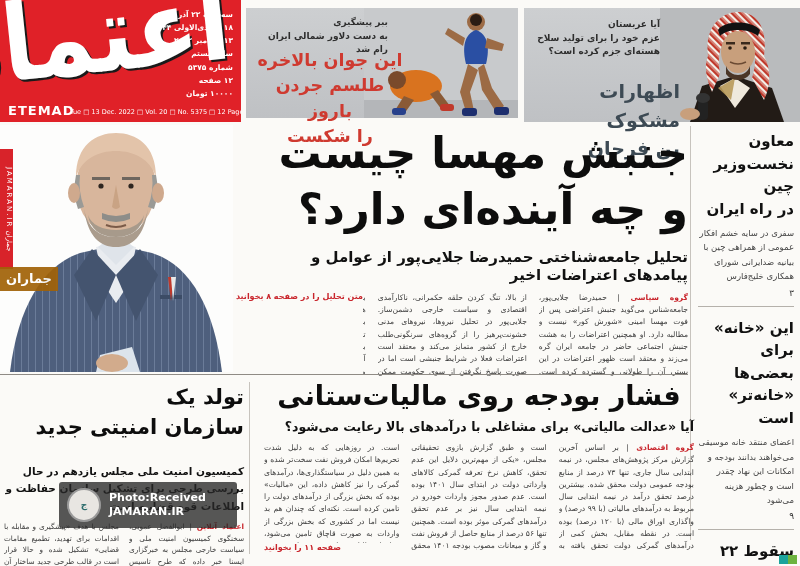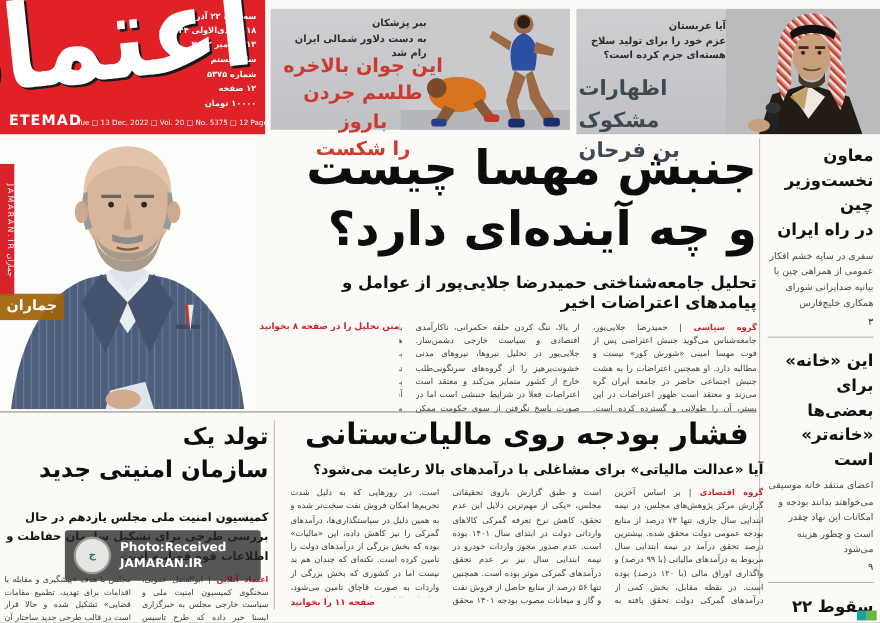--- a/index.html
+++ b/index.html
@@ -13,21 +13,21 @@
   #calligraphy{left:-30px;top:-18px;width:260px;height:110px;color:#fff;font-size:92px;font-weight:bold;transform:rotate(-6deg) scaleY(1.15);white-space:nowrap;text-shadow:2px 2px 0 #1a1a1a;}
   #mast-dates{right:8px;top:8px;width:90px;text-align:right;color:#fff;font-size:7.5px;line-height:1.75;font-weight:bold;}
   #mast-en-logo{left:8px;bottom:4px;color:#fff;font-size:13px;font-weight:bold;letter-spacing:1px;}
   #mast-en-info{left:70px;bottom:6px;color:#fff;font-size:6.5px;white-space:nowrap;}
   
   .top-photo{top:8px;height:110px;background:linear-gradient(180deg,#cdcfd1,#bfc1c4);}
   #wrestling-block{left:246px;width:272px;}
   #saudi-block{left:524px;width:276px;height:114px;}
   .kicker{color:#2e2e2e;font-weight:bold;font-size:9px;line-height:1.5;text-align:right;}
   #wrestling-headline{color:#cf3a30;font-weight:bold;font-size:17.5px;line-height:1.45;text-align:center;}
-  #saudi-headline{color:#3d4a54;font-weight:bold;font-size:19px;line-height:1.5;text-align:left;}
+  #saudi-headline{color:#3d4a54;font-weight:bold;font-size:19px;line-height:1.5;text-align:right;margin-top:11px;}
   
   .sb-title{font-weight:bold;font-size:15px;line-height:1.5;color:#111;text-align:right;}
   .sb-summary{font-size:8.5px;line-height:1.7;color:#444;text-align:right;margin-top:6px;}
   .sb-page{font-size:9px;color:#333;}
   .vrule{width:1px;background:#c7c3bd;}
   .hrule{height:1px;background:#b5b1ab;}
   
   #main-headline{color:#0d0d0d;font-weight:bold;font-size:43px;line-height:1.3;text-align:right;}
   #main-subtitle{color:#111;font-weight:bold;font-size:15px;text-align:right;margin-left:31px;}
   .cols{display:flex;gap:12px;}
@@ -84,21 +84,21 @@
       <path d="M112 22 C100 26 98 40 102 56 L122 56 C126 40 124 26 112 22 Z" fill="#2a4fa3"></path>
       <path d="M101 30 L84 20 L81 26 L99 38 Z" fill="#9c6b45"></path>
       <path d="M123 30 L140 36 L138 43 L121 40 Z" fill="#9c6b45"></path>
       <path d="M104 56 L96 84 L102 104 L110 103 L106 84 L114 62 Z" fill="#9c6b45"></path>
       <path d="M120 56 L128 80 L140 98 L132 104 L118 82 L114 60 Z" fill="#9c6b45"></path>
       <rect x="98" y="100" width="15" height="8" rx="3" fill="#1d2e6e"></rect>
       <rect x="130" y="99" width="15" height="8" rx="3" fill="#1d2e6e"></rect>
       <circle cx="112" cy="12" r="6" fill="#2b1d14"></circle>
     </svg>
     <div class="abs fa" style="right:130px;left:8px;top:8px;">
-      <div class="kicker">ببر پزشکان</div>
+      <div class="kicker">ببر پیشگیری</div>
       <div class="kicker">به دست دلاور شمالی ایران رام شد</div>
     </div>
     <div class="abs fa" style="right:110px;left:6px;top:40px;">
       <div id="wrestling-headline">
         <div>این جوان بالاخره</div>
         <div>طلسم جردن باروز</div>
         <div>را شکست</div>
       </div>
     </div>
   </div>

